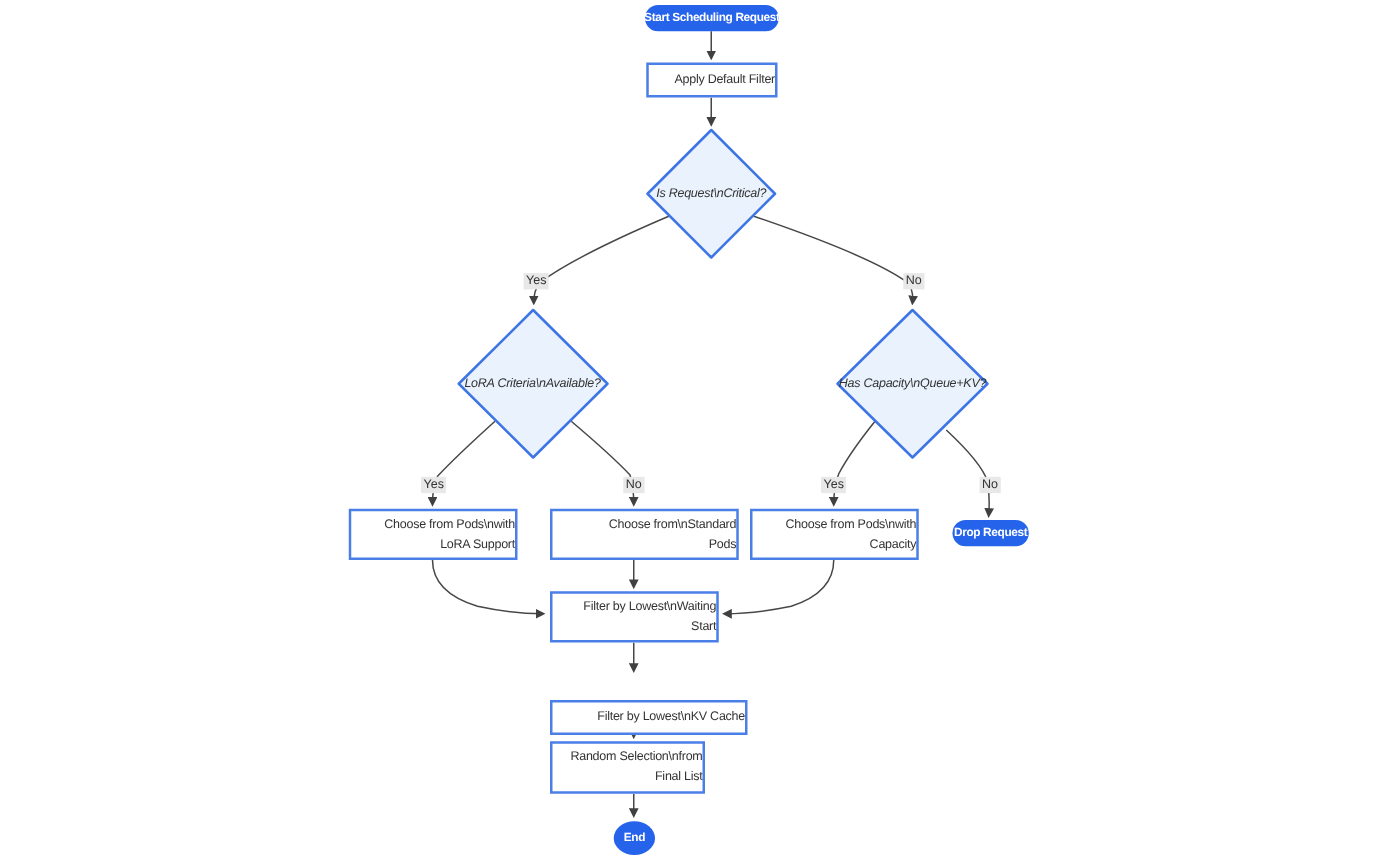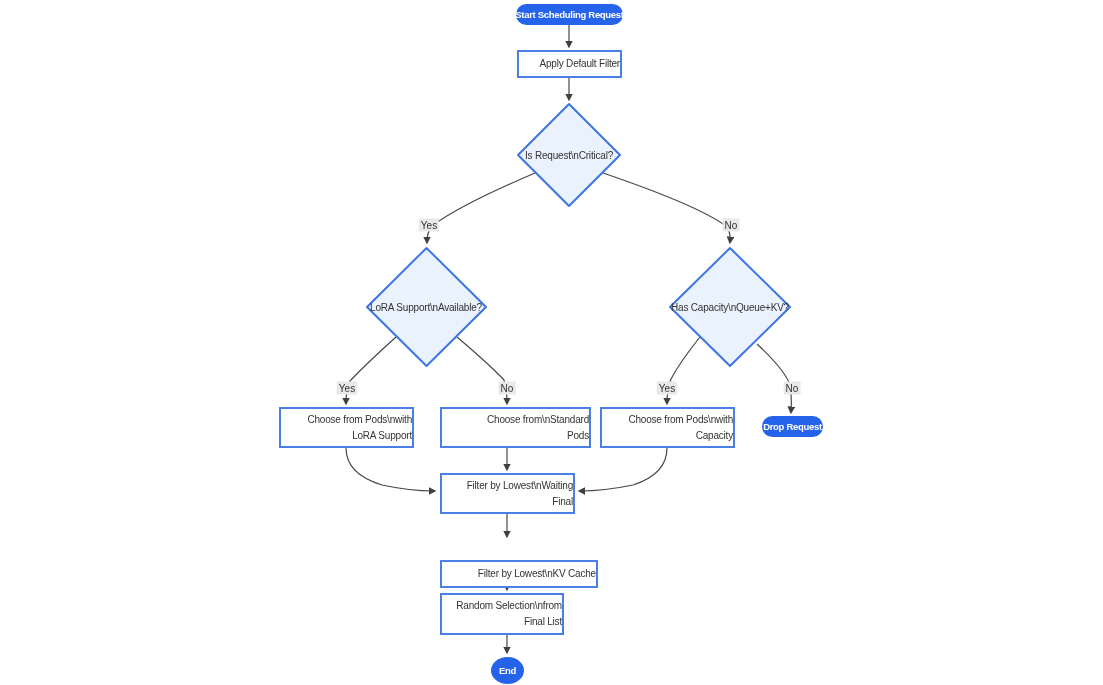--- a/index.html
+++ b/index.html
@@ -16,21 +16,21 @@
   }
   .node .line{display:block;white-space:nowrap;}
   .pill{
     position:absolute;box-sizing:border-box;background:#2563eb;border:none;color:#ffffff;
     display:flex;justify-content:center;align-items:center;text-align:center;
     font-size:9.5px;font-weight:bold;letter-spacing:-0.3px;white-space:nowrap;
   }
   .diamond-label{
     position:absolute;transform:translate(-50%,-50%);
     display:flex;justify-content:center;align-items:center;text-align:center;
-    font-size:10px;letter-spacing:-0.2px;color:#333333;white-space:nowrap;
+    font-size:10px;letter-spacing:-0.2px;color:#333333;white-space:nowrap;font-style:italic;
   }
   .edge-label{
     position:absolute;transform:translate(-50%,-50%);
     background:#e8e8e8;color:#333333;font-size:10px;padding:0 2px;line-height:13px;
     white-space:nowrap;
   }
 </style>
 </head>
 <body>
 
@@ -91,37 +91,37 @@
     <span class="line">Pods</span>
   </div>
 
   <div class="node" style="left:600px;top:407px;width:135px;height:41px;">
     <span class="line">Choose from Pods\nwith</span>
     <span class="line">Capacity</span>
   </div>
 
   <div class="node" style="left:440px;top:473px;width:135px;height:41px;">
     <span class="line">Filter by Lowest\nWaiting</span>
-    <span class="line">Final</span>
+    <span class="line">Start</span>
   </div>
 
   <div class="node" style="left:440px;top:540px;width:158px;height:28px;margin-top:20px;">
     <span class="line">Filter by Lowest\nKV Cache</span>
   </div>
 
   <div class="node" style="left:440px;top:593px;width:124px;height:42px;">
     <span class="line">Random Selection\nfrom</span>
     <span class="line">Final List</span>
   </div>
 
   <div class="diamond-label" style="left:569px;top:155px;">
     <span>Is Request\nCritical?</span>
   </div>
   <div class="diamond-label" style="left:426px;top:307px;">
-    <span>LoRA Support\nAvailable?</span>
+    <span>LoRA Criteria\nAvailable?</span>
   </div>
   <div class="diamond-label" style="left:730px;top:307px;">
     <span>Has Capacity\nQueue+KV?</span>
   </div>
 
   <span class="edge-label" style="left:429px;top:225px;">Yes</span>
   <span class="edge-label" style="left:731px;top:225px;">No</span>
   <span class="edge-label" style="left:347px;top:388px;">Yes</span>
   <span class="edge-label" style="left:507px;top:388px;">No</span>
   <span class="edge-label" style="left:667px;top:388px;">Yes</span>

